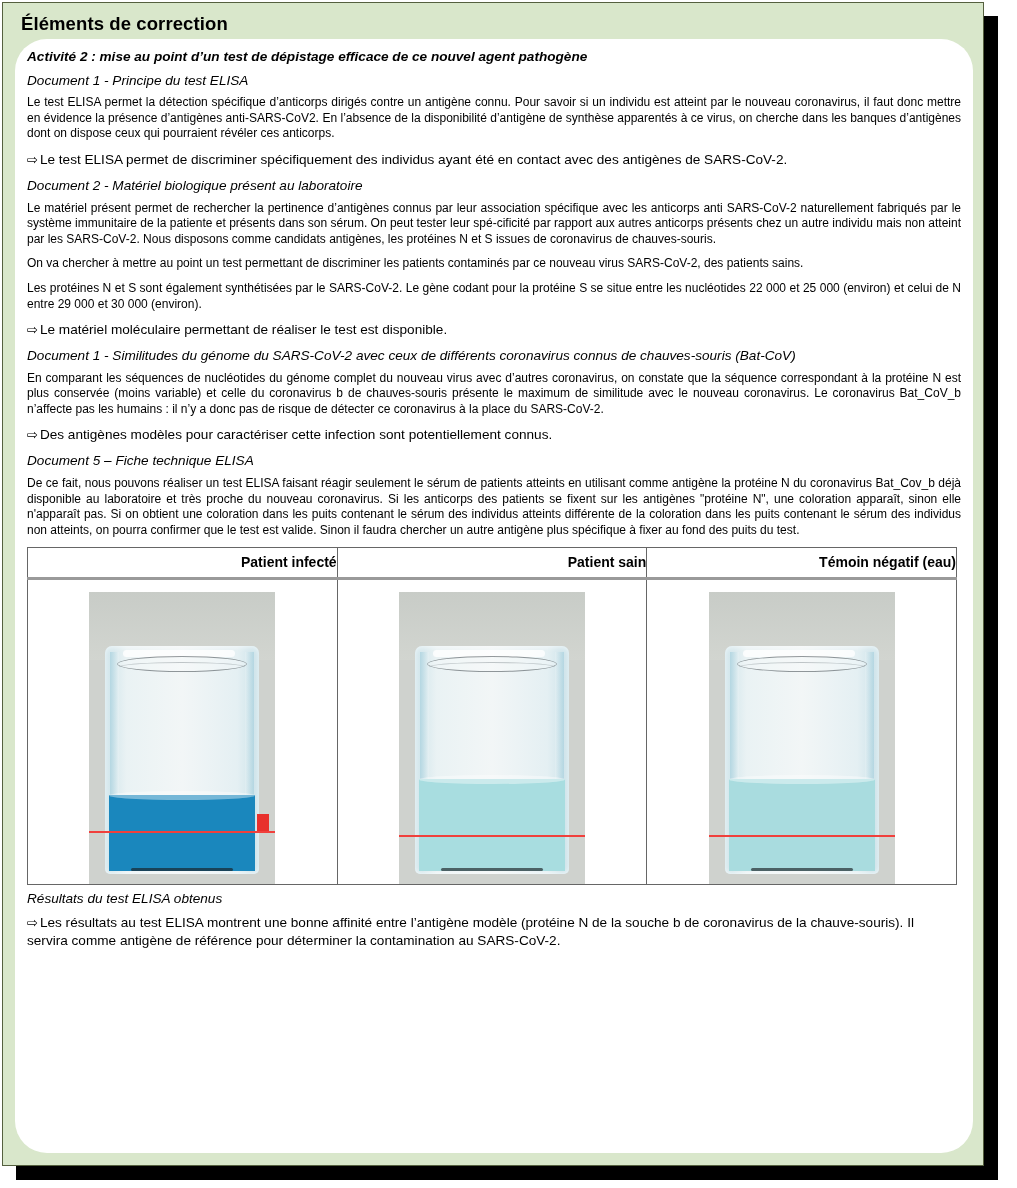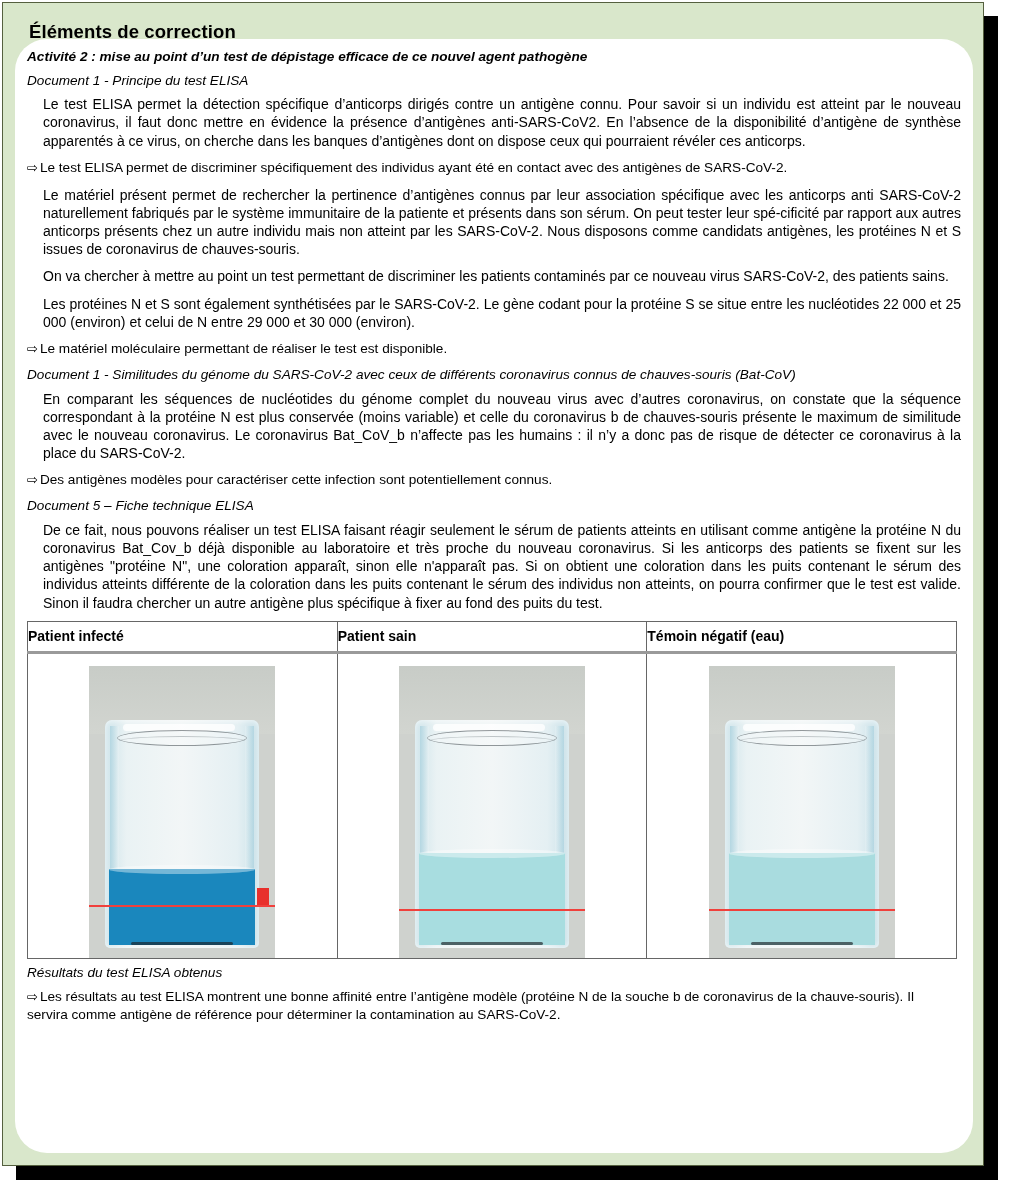--- a/index.html
+++ b/index.html
@@ -18,21 +18,21 @@
   #page-frame {
     position: absolute;
     left: 2px;
     top: 2px;
     width: 982px;
     height: 1164px;
     background: #d9e7cb;
     border: 1px solid #55603f;
     box-shadow: 14px 14px 0 0 #000000;
     box-sizing: border-box;
-    padding: 12px;
+    padding: 4px;
   }
 
   #doc-header {
     height: 36px;
     padding: 6px 0 0 14px;
     box-sizing: border-box;
   }
   #doc-header .title {
     font-size: 18.5px;
     font-weight: bold;
@@ -61,24 +61,24 @@
     margin: 2px 0 8px 0;
     line-height: 1.15;
   }
   .doc-title {
     font-size: 13.6px;
     font-style: italic;
     margin: 0 0 7px 0;
     line-height: 1.15;
   }
   .para {
-    font-size: 14px;
+    font-size: 12px;
     text-align: justify;
     line-height: 1.30;
-    margin: 0 0 9px 16px;
+    margin: 0 0 9px 0;
   }
   .para.last { margin-bottom: 9px; }
   .arrow-line {
     font-size: 13.6px;
     line-height: 1.30;
     margin: 0 16px 9px 0;
   }
   .arrow-line .arrow-glyph {
     font-family: "DejaVu Sans", sans-serif;
     font-size: 13px;
@@ -91,21 +91,21 @@
     width: 930px;
     margin: 4px 0 6px 0;
     table-layout: fixed;
   }
   #results-table th {
     border: 1px solid #666666;
     border-bottom: 3px solid #9a9a9a;
     font-size: 14px;
     font-weight: bold;
     padding: 6px 0 7px 0;
-    text-align: left;
+    text-align: right;
     background: #ffffff;
   }
   #results-table td {
     border: 1px solid #666666;
     border-top: none;
     padding: 0;
     height: 298px;
     vertical-align: top;
     text-align: center;
     background: #ffffff;
@@ -239,20 +239,21 @@
   <div id="doc-body">
 
     <div class="activity-title">Activité 2 : mise au point d’un test de dépistage efficace de ce nouvel agent pathogène</div>
 
     <div class="doc-title">Document 1 -  Principe du test ELISA</div>
     <div class="para">Le test ELISA permet la détection spécifique d’anticorps dirigés contre un antigène connu. Pour savoir si un individu est atteint par le nouveau coronavirus, il faut donc mettre en évidence la présence d’antigènes anti-SARS-CoV2. En l’absence de la disponibilité d’antigène de synthèse apparentés à ce virus, on cherche dans les banques d’antigènes dont on dispose ceux qui pourraient révéler ces anticorps.</div>
     <div class="arrow-line">
       <span class="arrow-glyph">⇨</span><span>Le test ELISA permet de discriminer spécifiquement des individus ayant été en contact avec des antigènes de SARS-CoV-2.</span>
     </div>
 
+    <div class="doc-title">Document 2 - Matériel biologique présent au laboratoire</div>
     <div class="para">Le matériel présent permet de rechercher la pertinence d’antigènes connus par leur association spécifique avec les anticorps anti SARS-CoV-2 naturellement fabriqués par le système immunitaire de la patiente et présents dans son sérum. On peut tester leur spé-cificité par rapport aux autres anticorps présents chez un autre individu mais non atteint par les SARS-CoV-2. Nous disposons comme candidats antigènes, les protéines N et S issues de coronavirus de chauves-souris.</div>
     <div class="para">On va chercher à mettre au point un test permettant de discriminer les patients contaminés par ce nouveau virus SARS-CoV-2, des patients sains.</div>
 
     <div class="para">Les protéines N et S sont également synthétisées par le SARS-CoV-2. Le gène codant pour la protéine S se situe entre les nucléotides 22 000 et 25 000 (environ) et celui de N entre 29 000 et 30 000 (environ).</div>
     <div class="arrow-line">
       <span class="arrow-glyph">⇨</span><span>Le matériel moléculaire permettant de réaliser le test est disponible.</span>
     </div>
 
     <div class="doc-title">Document 1 -  Similitudes du génome du SARS-CoV-2 avec ceux  de différents coronavirus connus de chauves-souris (Bat-CoV)</div>
     <div class="para">En comparant les séquences de nucléotides du génome complet du nouveau virus avec d’autres coronavirus, on constate que la séquence correspondant à la protéine N est plus conservée (moins variable) et celle du coronavirus b de chauves-souris présente le maximum de similitude avec le nouveau coronavirus. Le coronavirus Bat_CoV_b n’affecte pas les humains : il n’y a donc pas de risque de détecter ce coronavirus à la place du SARS-CoV-2.</div>

